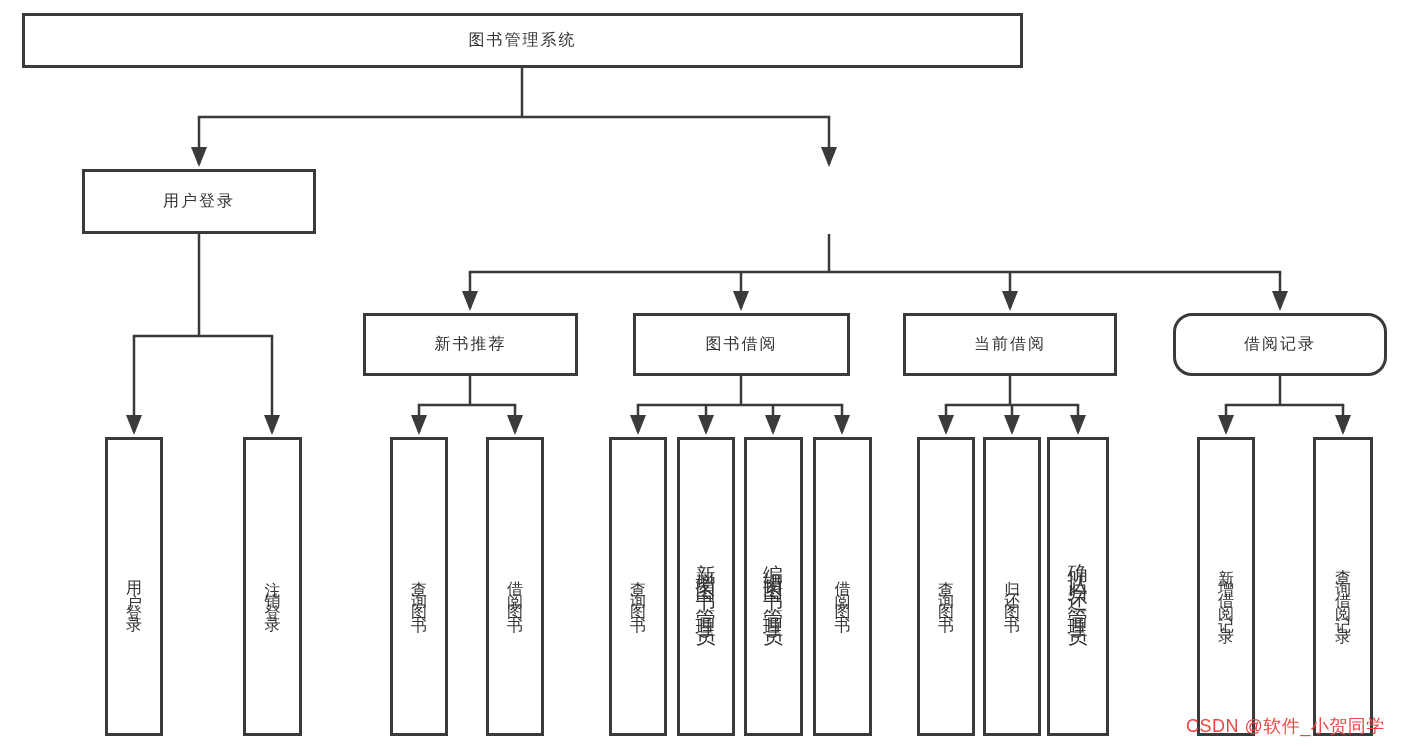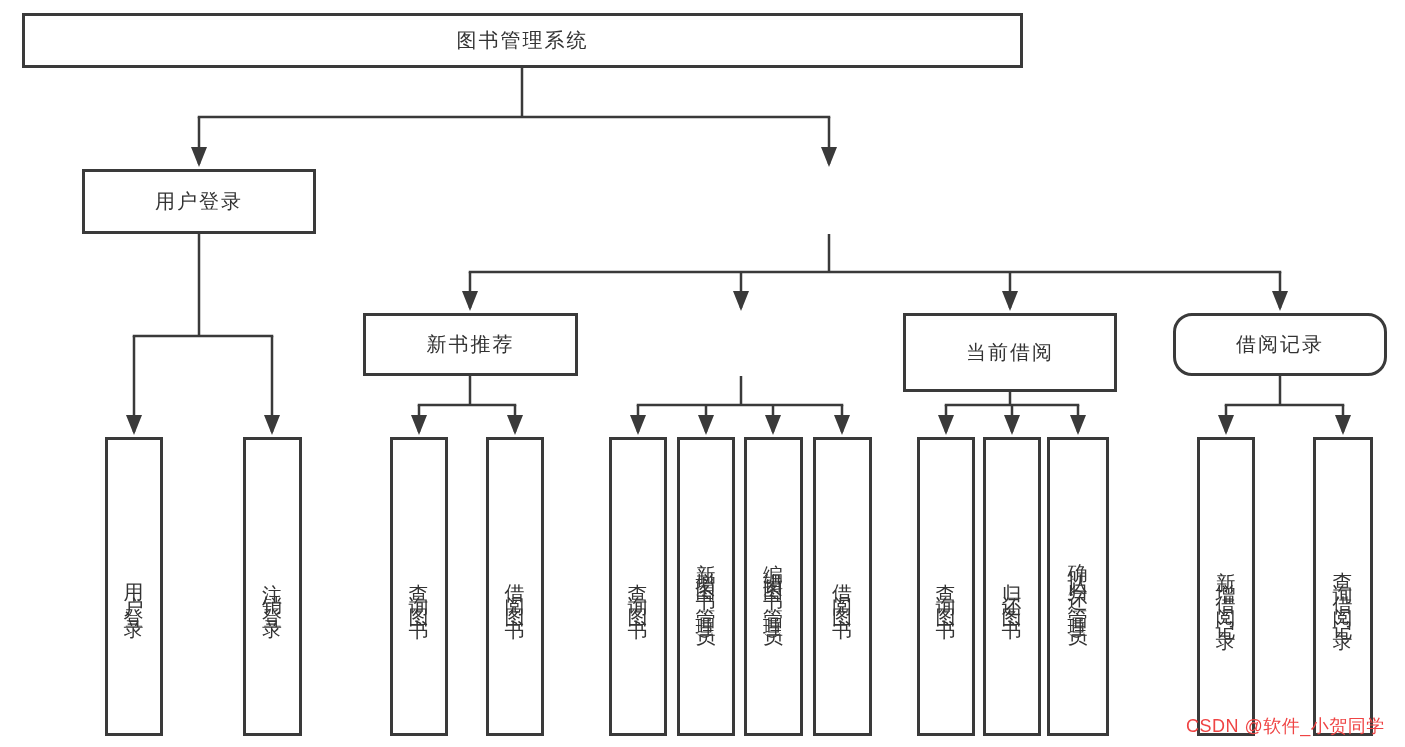--- a/index.html
+++ b/index.html
@@ -20,39 +20,39 @@
   .node {
     position: absolute;
     box-sizing: border-box;
     background: #ffffff;
     border: 3px solid #3a3a3a;
     color: #333333;
     display: flex;
     align-items: center;
     justify-content: center;
     z-index: 2;
-    font-size: 20px;
+    font-size: 16px;
     letter-spacing: 2px;
     text-align: center;
   }
   .vert {
     writing-mode: vertical-rl;
     text-orientation: mixed;
     letter-spacing: 12px;
     line-height: 1;
     padding-top: 10px;
   }
   .vert.long { letter-spacing: 9px; font-size: 20px; padding-top: 4px; }
   
   #n-root            { left: 22px;   top: 13px;  width: 1001px; height: 55px; }
   #n-user-login      { left: 82px;   top: 169px; width: 234px;  height: 65px; }
   #n-book-mgmt       { left: 713px;  top: 169px; width: 234px;  height: 65px; }
   #n-new-book-rec    { left: 363px;  top: 313px; width: 215px;  height: 63px; font-family: Liberation Mono, monospace; }
   #n-book-borrow     { left: 633px;  top: 313px; width: 217px;  height: 63px; }
-  #n-current-borrow  { left: 903px;  top: 313px; width: 214px;  height: 79px; }
+  #n-current-borrow  { left: 903px;  top: 313px; width: 214px;  height: 63px; }
   #n-borrow-records  { left: 1173px; top: 313px; width: 214px;  height: 63px; border-radius: 19px; }
   .leaf              { top: 437px; height: 299px; }
   #n-user-login-leaf { left: 105px;  width: 58px; }
   #n-logout-leaf     { left: 243px;  width: 59px; }
   #n-rec-query       { left: 390px;  width: 58px; }
   #n-rec-borrow      { left: 486px;  width: 58px; }
   #n-bb-query        { left: 609px;  width: 58px; }
   #n-bb-add          { left: 677px;  width: 58px; }
   #n-bb-edit         { left: 744px;  width: 59px; }
   #n-bb-borrow       { left: 813px;  width: 59px; }
@@ -124,20 +124,21 @@
       <line x1="1226" y1="405" x2="1226" y2="432" marker-end="url(#arw)"></line>
       <line x1="1343" y1="405" x2="1343" y2="432" marker-end="url(#arw)"></line>
     </g>
   </svg>
 
   <div class="node" id="n-root">图书管理系统</div>
 
   <div class="node" id="n-user-login">用户登录</div>
 
   <div class="node" id="n-new-book-rec">新书推荐</div>
+  <div class="node" id="n-book-borrow">图书借阅</div>
   <div class="node" id="n-current-borrow">当前借阅</div>
   <div class="node" id="n-borrow-records">借阅记录</div>
 
   <div class="node vert leaf" id="n-user-login-leaf">用户登录</div>
   <div class="node vert leaf" id="n-logout-leaf">注销登录</div>
 
   <div class="node vert leaf" id="n-rec-query">查询图书</div>
   <div class="node vert leaf" id="n-rec-borrow">借阅图书</div>
 
   <div class="node vert leaf" id="n-bb-query">查询图书</div>

